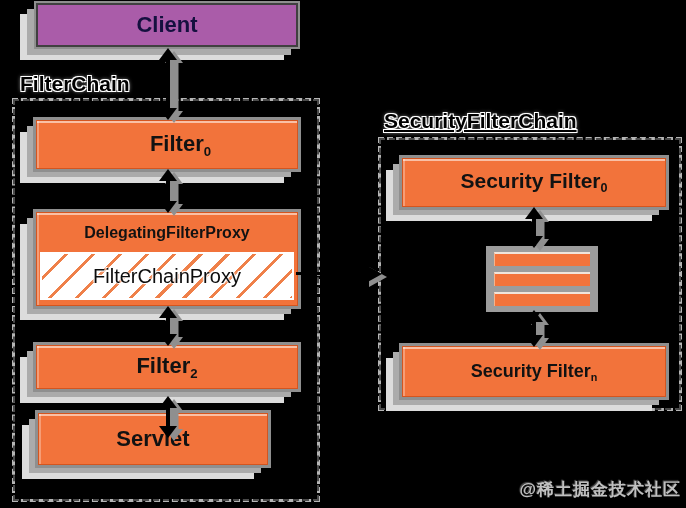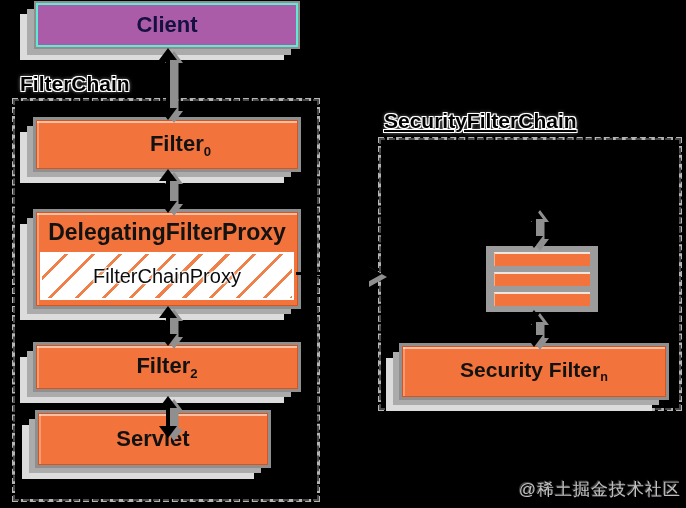--- a/index.html
+++ b/index.html
@@ -18,41 +18,41 @@
     border:1px solid #d4551f;
     box-shadow:
       inset 0 2px 0 rgba(255,255,255,.55),
       inset 2px 0 0 rgba(255,255,255,.30),
       0 0 0 3px #8f8f8f,
       -8px 7px 0 1px #ababab,
       -15px 13px 0 1px #dcdcdc;
   }
   .client {
     background:#AA5CA9;
-    border:2px solid #5eead4;
+    border:2px solid #404040;
     color:#15103f;
     box-shadow:
       0 0 0 2px #8f8f8f,
       -8px 7px 0 1px #ababab,
       -15px 12px 0 1px #dcdcdc;
   }
   .flowlabel {
     position:absolute; font-size:21px; font-weight:bold; color:#000; z-index:3;
     text-shadow:-1px -1px 0 #fff, 1px -1px 0 #fff, -1px 1px 0 #fff, 1px 1px 0 #fff, 0 0 4px rgba(255,255,255,.9);
     white-space:nowrap;
     padding-left:12px;
   }
   .dashed-box {
     position:absolute; border:3px dashed #b5b5b5; z-index:1; box-sizing:border-box;
     outline:2px dashed #4a4a4a; outline-offset:-3px;
   }
   .dfp-title {
     position:absolute; top:0; left:0; right:0; height:39px;
     display:flex; align-items:center; justify-content:center;
-    font-size:23px; font-weight:bold;
+    font-size:16px; font-weight:bold;
   }
   .hatch-box {
     position:absolute; left:3px; right:3px; top:39px; bottom:5px;
     background:repeating-linear-gradient(135deg, rgba(255,255,255,0) 0 16px, #ef8049 16px 19px) #ffffff;
     border:2px solid #ffffff;
     display:flex; align-items:center; justify-content:center;
     font-weight:normal; font-size:20px; color:#0c0c0c;
     text-shadow:0 0 3px #fff, 0 0 3px #fff, 1px 1px 0 #fff, -1px -1px 0 #fff;
   }
   .bars-panel {
@@ -60,21 +60,21 @@
     padding:6px 8px; display:flex; flex-direction:column; gap:6px; z-index:2;
   }
   .bar {
     flex:1; background:#F2733B;
     border-top:2px solid #f0e4db; border-left:1px solid #f5b38c;
   }
   .varrow { position:absolute; z-index:4; overflow:visible; }
   .connector { position:absolute; z-index:5; overflow:visible; }
   .watermark {
     position:absolute; right:5px; bottom:7px; z-index:6;
-    font-size:17px; font-weight:normal; color:#e2e2e2; opacity:.85;
+    font-size:17px; font-weight:bold; color:#e2e2e2; opacity:.85;
     text-shadow:1px 1px 1px #000, -1px -1px 1px #666;
     letter-spacing:1px;
   }
 </style>
 </head>
 <body>
 
 <div class="canvas">
 
   <div class="box client" style="left:36px; top:3px; width:262px; height:44px;">
@@ -148,28 +148,31 @@
       <g fill="#000000" transform="translate(0,0)">
         <polygon points="15,0 24,12 6,12"></polygon>
         <rect x="13" y="10" width="4" height="22"></rect>
         <polygon points="15,42 24,30 6,30"></polygon>
       </g>
     </svg>
 
   <div class="flowlabel" style="left:372px; top:109px;text-decoration:underline;">SecurityFilterChain</div>
   <div class="dashed-box" style="left:378px; top:137px; width:304px; height:274px;"></div>
 
+  <div class="box orange" style="left:402px; top:158px; width:264px; height:49px; font-size:21px;">
+    <span><span>Security Filter</span><sub>0</sub></span>
+  </div>
 
   <div class="bars-panel" style="left:486px; top:246px; width:112px; height:66px;">
     <div class="bar"></div>
     <div class="bar"></div>
     <div class="bar"></div>
   </div>
 
-  <div class="box orange" style="left:402px; top:346px; width:264px; height:51px; font-size:21px;">
+  <div class="box orange" style="left:402px; top:346px; width:264px; height:51px; font-size:18px;">
     <span><span>Security Filter</span><sub>n</sub></span>
   </div>
 
   <svg class="varrow" style="left:519px; top:207px;" width="44" height="41">
       <g fill="#8f8f8f" transform="translate(6,3)">
         <polygon points="15,0 24,12 6,12"></polygon>
         <rect x="10.5" y="10" width="9" height="21"></rect>
         <polygon points="15,41 24,29 6,29"></polygon>
       </g>
       <g fill="#000000" transform="translate(0,0)">

